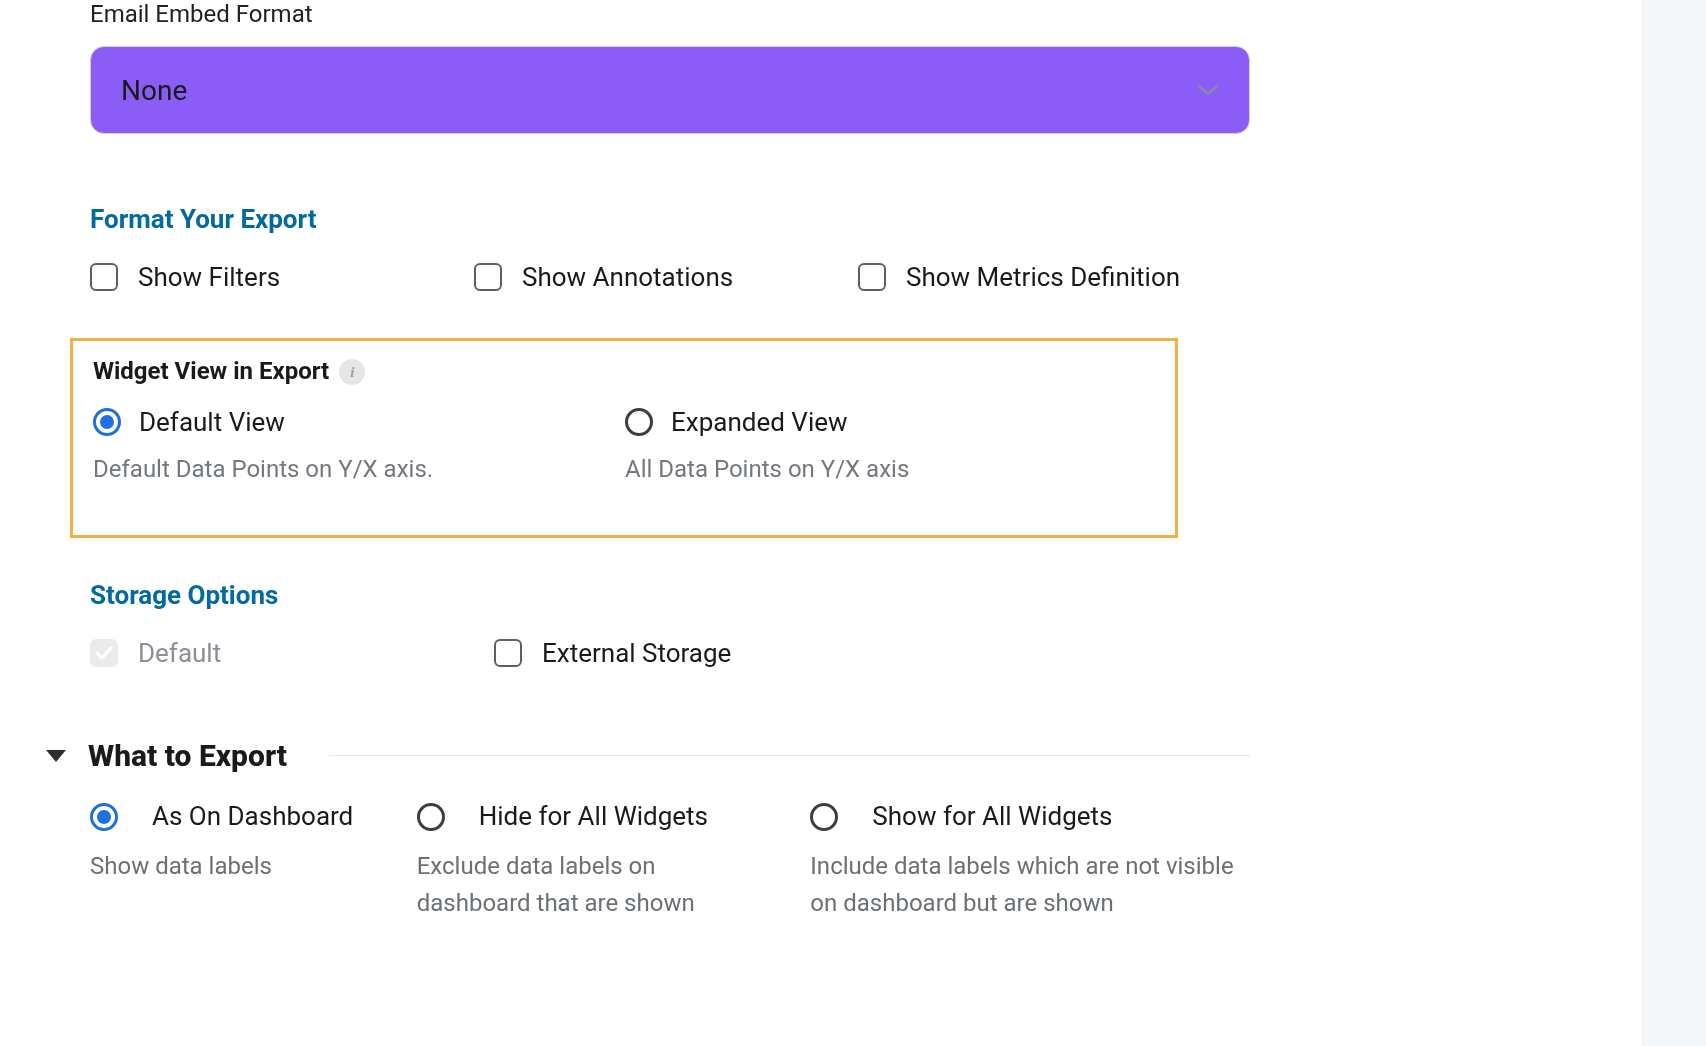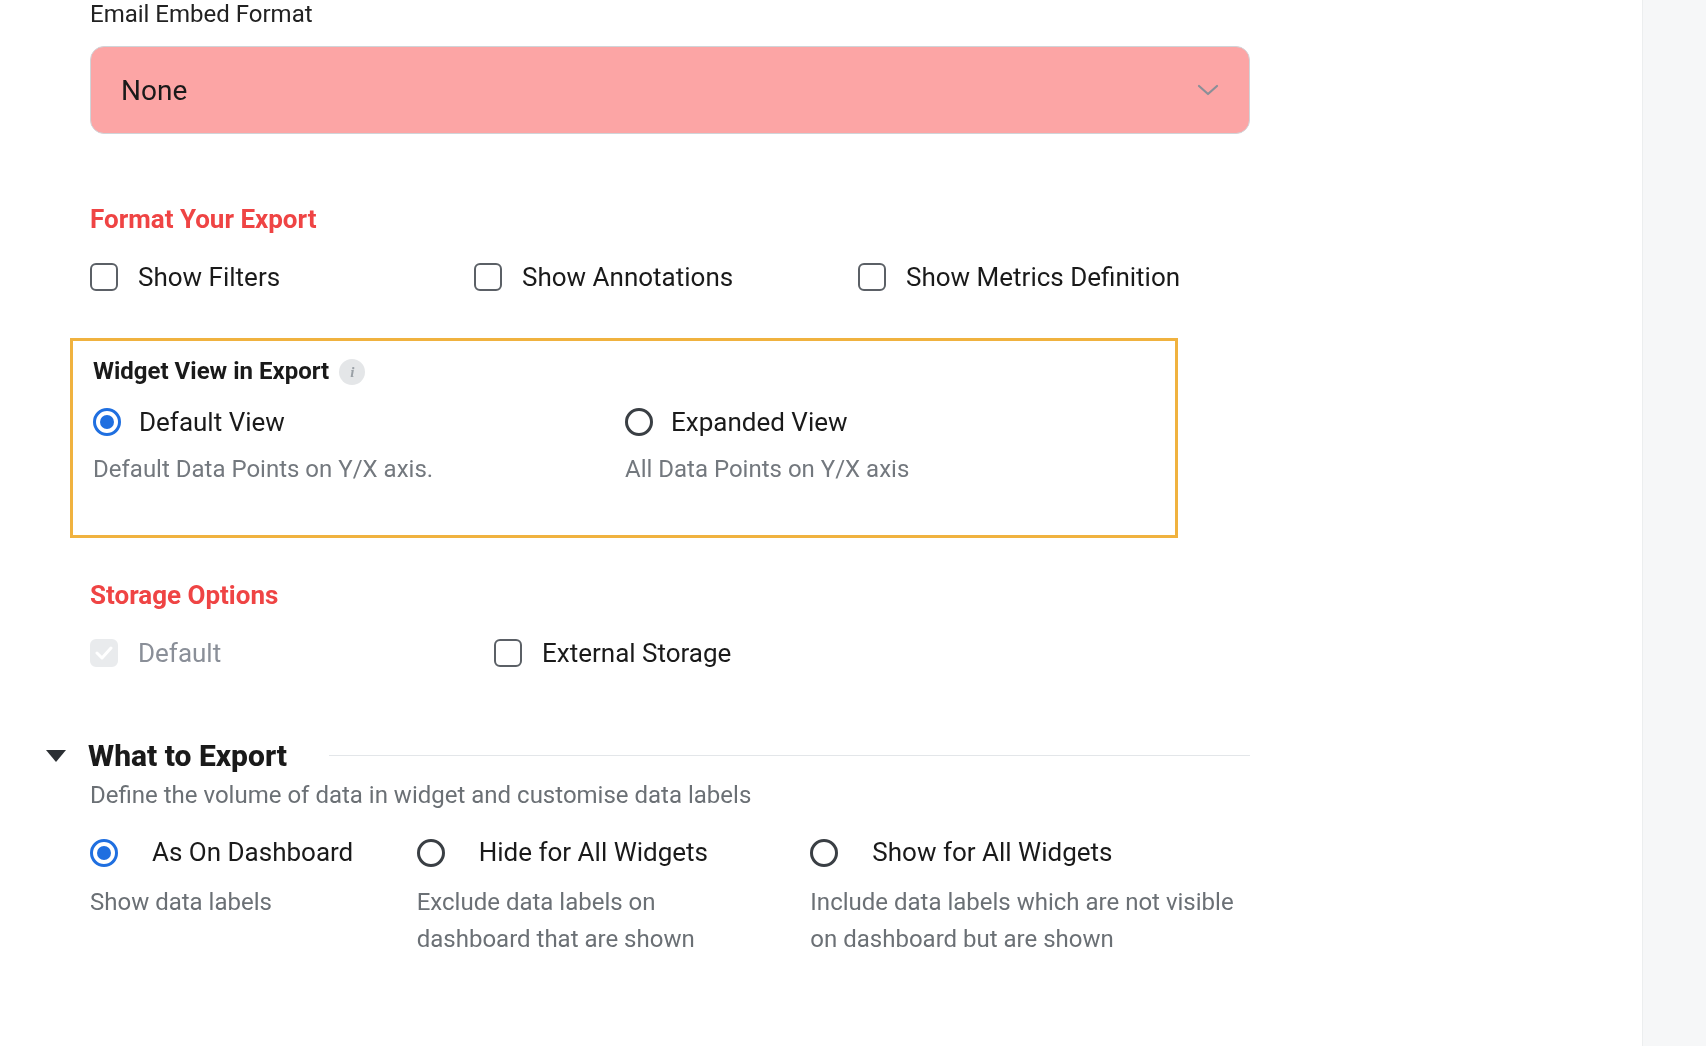--- a/index.html
+++ b/index.html
@@ -34,36 +34,36 @@
 
     .select-box {
       width: 100%;
       height: 88px;
       border: 1px solid #d0d4d8;
       border-radius: 14px;
       display: flex;
       align-items: center;
       justify-content: space-between;
       padding: 0 30px;
-      background: #fca5a5;
+      background: #8b5cf6;
       cursor: pointer;
     }
     .select-box .value {
       font-size: 28px;
       color: #1a1a1a;
     }
     .select-box .chevron {
       color: #8a8f98;
     }
     .select-box .chevron svg { display: block; }
 
     .section-sub-heading {
       font-size: 26px;
       font-weight: 700;
-      color: #ef4444;
+      color: #0369a1;
       margin-bottom: 28px;
     }
     .bold-24 {
       font-size: 24px;
       font-weight: 700;
       color: #1a1a1a;
     }
 
     .checkbox-row {
       display: flex;
@@ -311,21 +311,20 @@
       <span class="checkbox"></span>
       <span class="checkbox-label">External Storage</span>
     </div>
   </div>
 
   <div class="collapse-header mt-70">
     <span class="triangle-down"></span>
     <span class="section-title">What to Export</span>
     <span class="hr"></span>
   </div>
-  <div class="section-desc">Define the volume of data in widget and customise data labels</div>
 
 
   <div class="data-labels-grid">
     <div class="dl-col c1">
       <div class="dl-radio-line">
         <span class="radio selected"></span>
         <span class="dl-label">As On Dashboard</span>
       </div>
       <div class="dl-desc">Show data labels</div>
     </div>

